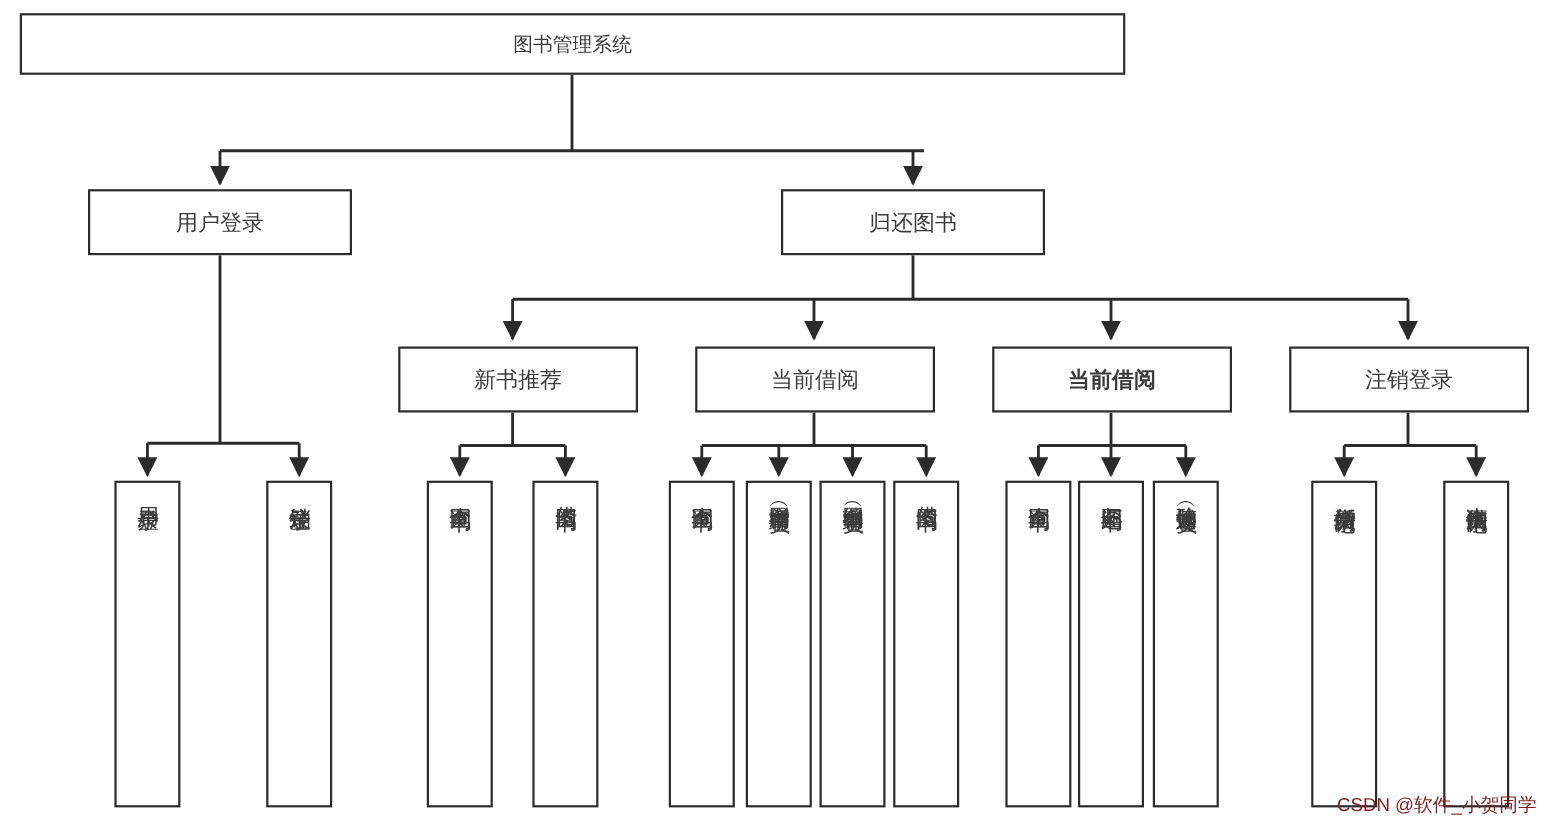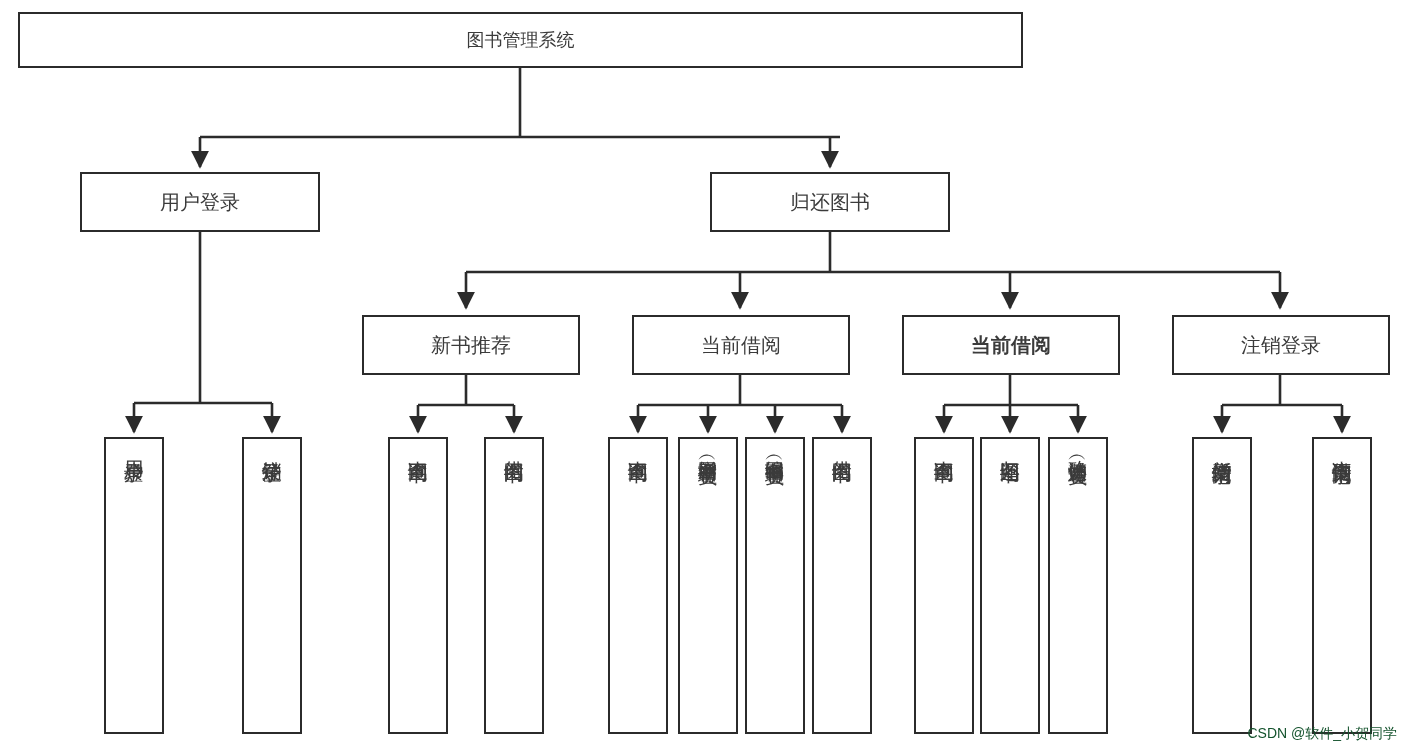--- a/index.html
+++ b/index.html
@@ -43,22 +43,22 @@
     letter-spacing:1px;
     color:#3b3b3b;
     white-space:nowrap;
   }
   .leaf.tall .vtext{font-size:19px;line-height:1.22;}
 
   #watermark{
     position:absolute;
     right:8px;
     bottom:4px;
-    font-size:14px;
-    color:#14532d;
+    font-size:17px;
+    color:#7f1d1d;
     z-index:3;
     white-space:nowrap;
     pointer-events:none;
   }
 </style>
 </head>
 <body>
 
 <div id="stage">
 

